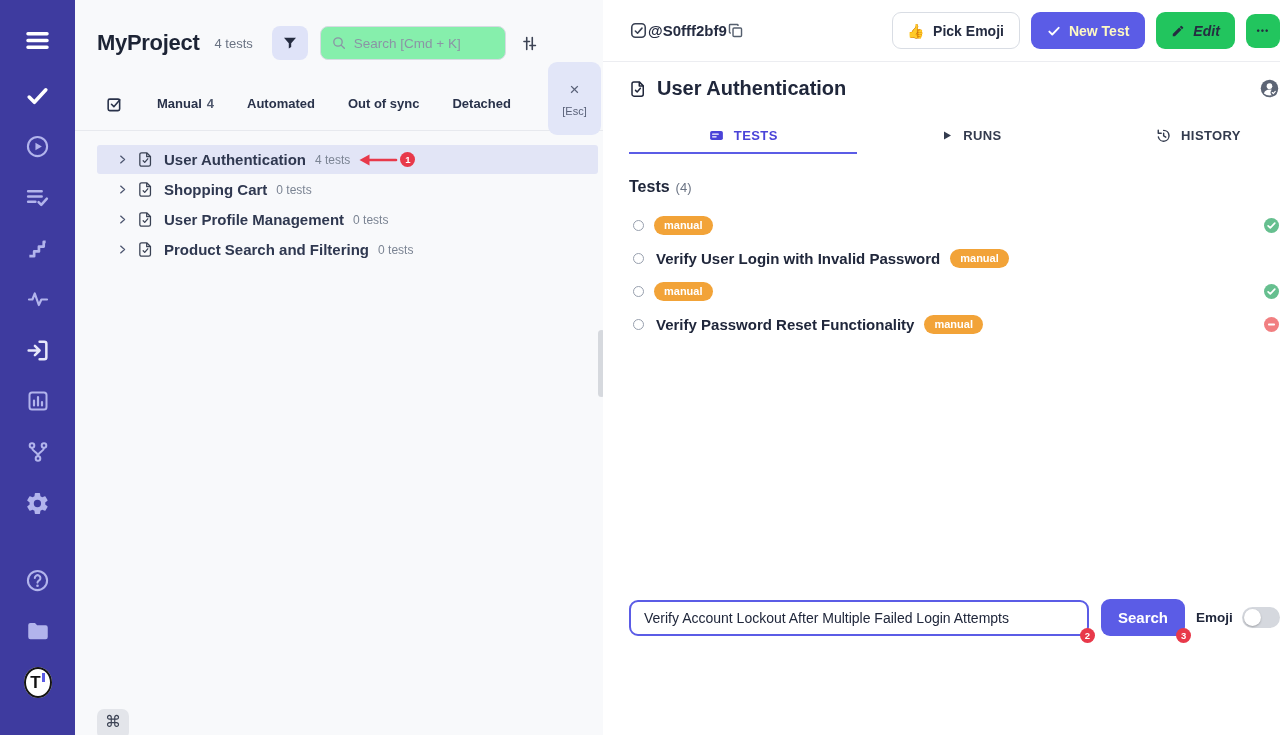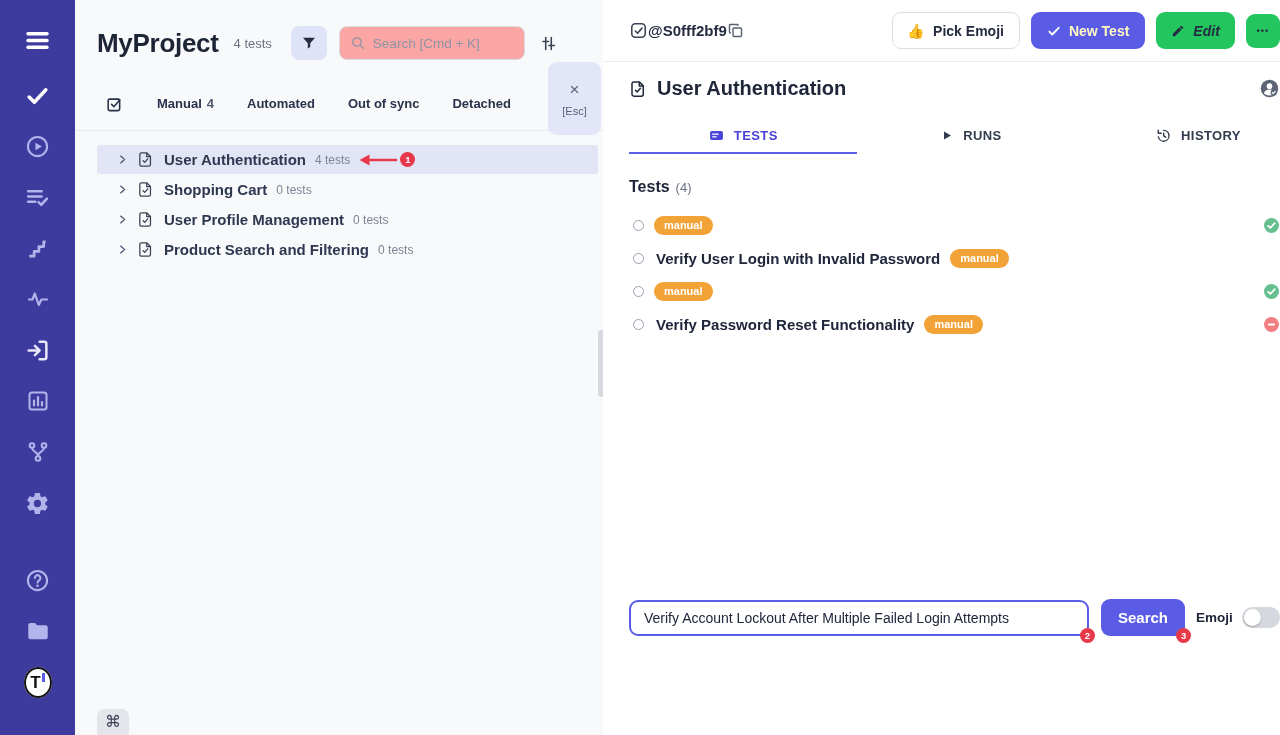--- a/index.html
+++ b/index.html
@@ -13,24 +13,24 @@
   .ric.m-first { height:36px; }
   .ric + .ric { margin-top:23px; }
   .ric.big-gap { margin-top:49px; }
   .logo-circle { width:31px; height:31px; border-radius:50%; background:#fff; display:flex; align-items:center; justify-content:center; box-shadow:0 0 0 2px #141414 inset; }
   .logo-circle .logo-t { font-size:17px; font-weight:800; color:#111; line-height:1; }
   .logo-circle .logo-tick { width:3px; height:9px; background:#5b5ce6; margin:-9px 0 0 1px; }
 
   
   .left-panel { width:528px; height:735px; background:#f8f9fb; position:relative; flex:none; }
   .lp-header { display:flex; align-items:center; padding:25px 0 0 22px; height:61px; }
-  .lp-title { font-size:26px; font-weight:800; color:#1d2435; letter-spacing:-0.3px; }
+  .lp-title { font-size:22px; font-weight:800; color:#1d2435; letter-spacing:-0.3px; }
   .lp-count { font-size:13px; color:#6a7383; margin-left:15px; }
   .filter-btn { margin-left:19px; width:36px; height:34px; background:#dfe3f8; border:none; border-radius:8px; display:flex; align-items:center; justify-content:center; cursor:pointer; }
-  .searchbox { margin-left:12px; width:186px; height:34px; background:#fca5a5; border:1px solid #d7dbe2; border-radius:8px; display:flex; align-items:center; padding:0 10px; }
+  .searchbox { margin-left:12px; width:186px; height:34px; background:#86efac; border:1px solid #d7dbe2; border-radius:8px; display:flex; align-items:center; padding:0 10px; }
   .searchbox input { border:none; outline:none; background:transparent; font-family:inherit; font-size:13.5px; color:#49536a; width:100%; margin-left:7px; }
   .searchbox input::placeholder { color:#8b94a5; }
   .adv-search { margin-left:14px; cursor:pointer; }
 
   .esc-pop { position:absolute; top:62px; right:2px; width:53px; height:73px; background:#e2e6f8; border-radius:9px; display:flex; flex-direction:column; align-items:center; justify-content:center; gap:7px; z-index:5; }
   .esc-x { font-size:17px; color:#596178; line-height:1; cursor:pointer; }
   .esc-label { font-size:11px; color:#596178; }
 
   .ltabs { display:flex; align-items:center; gap:33px; padding-left:30px; margin-top:29px; height:26px; }
   .ltab-icon { cursor:pointer; }

